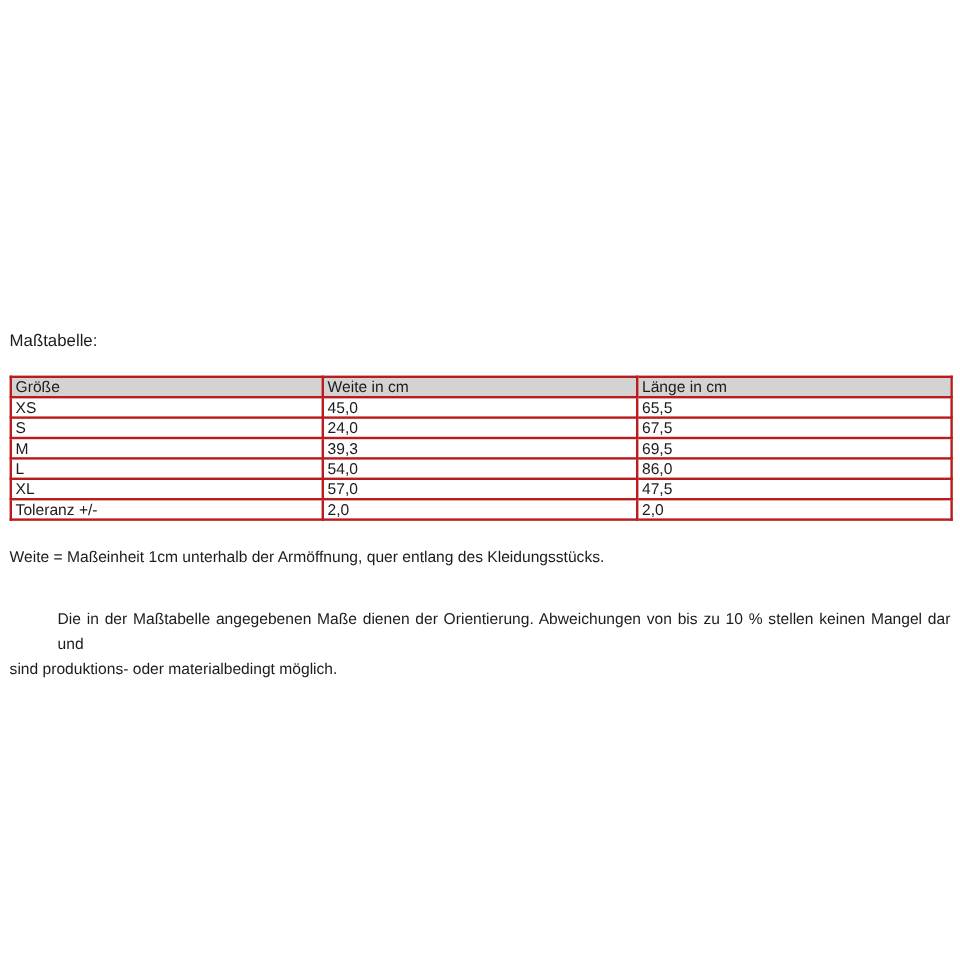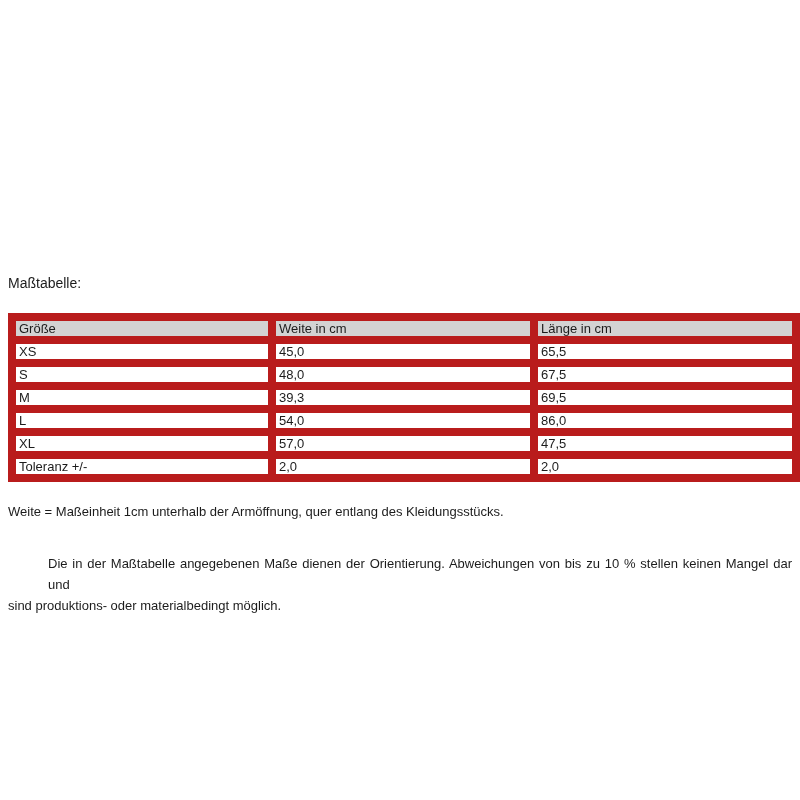--- a/index.html
+++ b/index.html
@@ -26,21 +26,21 @@
   }
   table.size-table {
     margin-top: 21px;
     width: 784px;
     border-collapse: collapse;
     table-layout: fixed;
     font-size: 13px;
   }
   table.size-table th,
   table.size-table td {
-    border: 8px solid #b91c1c;
+    border: 2px solid #b91c1c;
     padding: 0 3px;
     height: 15px;
     line-height: 15px;
     text-align: left;
     font-weight: normal;
     white-space: nowrap;
     overflow: hidden;
   }
   table.size-table thead th {
     background: #d3d3d3;
@@ -85,21 +85,21 @@
       </tr>
     </thead>
     <tbody>
         <tr>
           <td>XS</td>
           <td>45,0</td>
           <td>65,5</td>
         </tr>
         <tr>
           <td>S</td>
-          <td>48,0</td>
+          <td>24,0</td>
           <td>67,5</td>
         </tr>
         <tr>
           <td>M</td>
           <td>39,3</td>
           <td>69,5</td>
         </tr>
         <tr>
           <td>L</td>
           <td>54,0</td>

